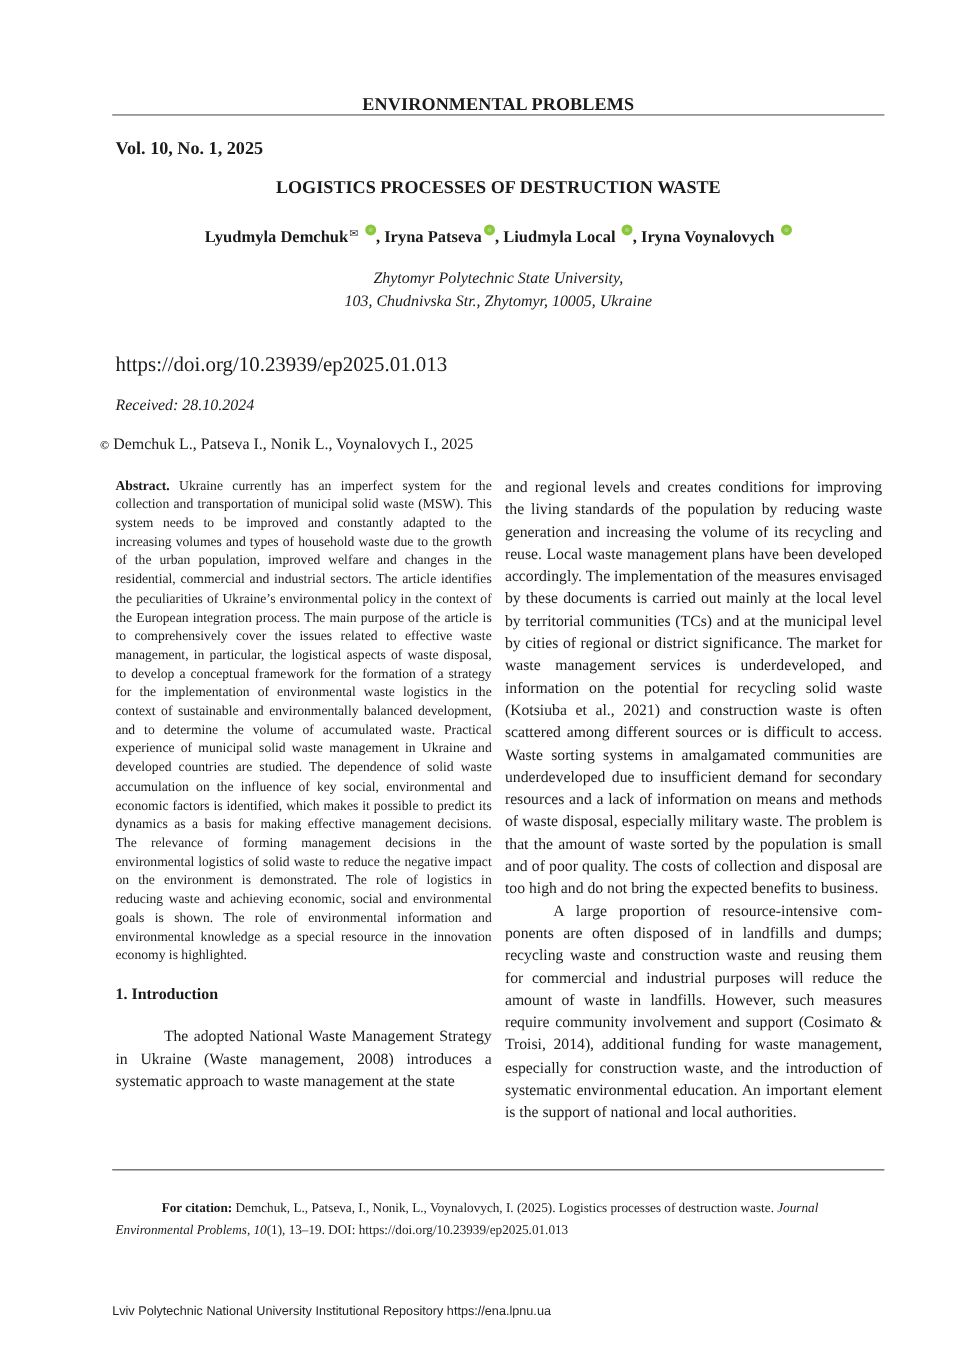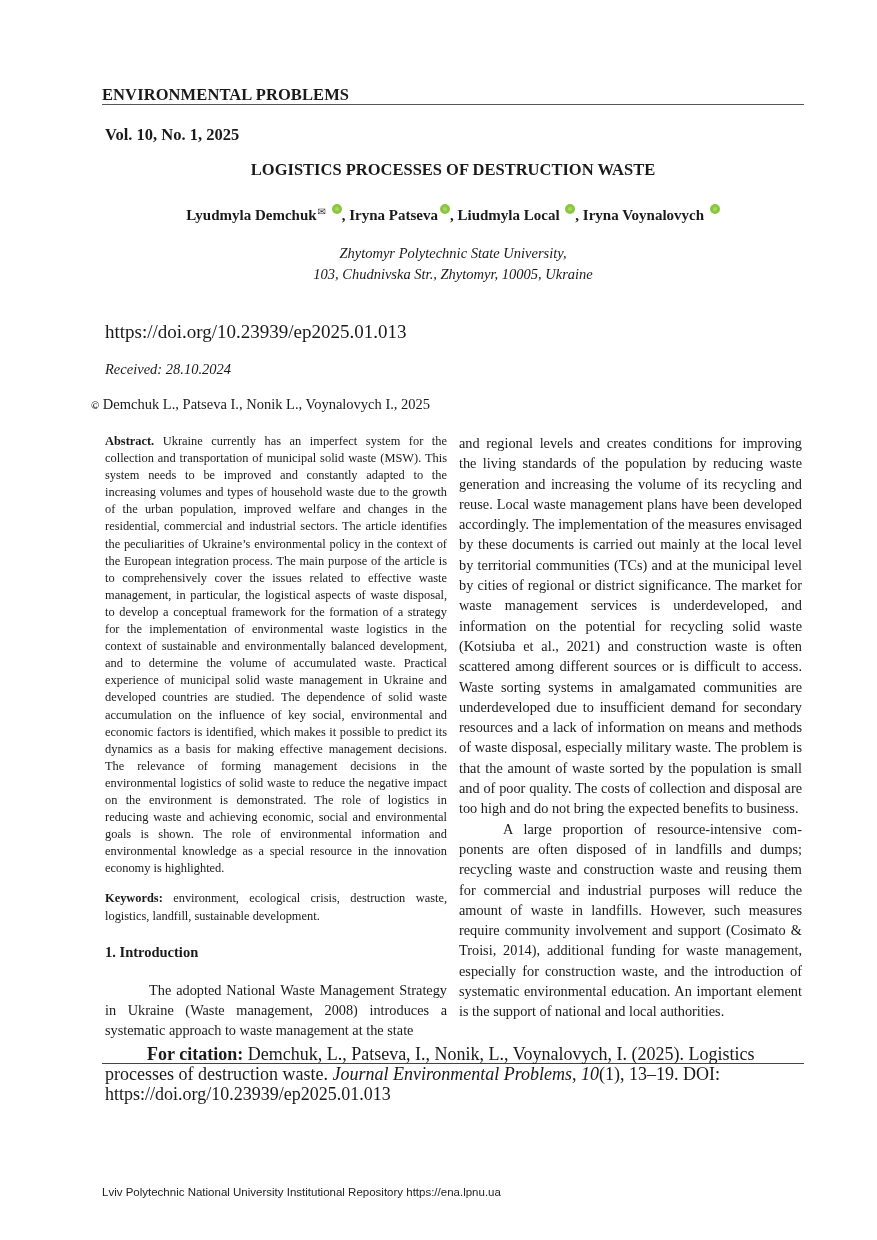--- a/index.html
+++ b/index.html
@@ -1,19 +1,19 @@
 <!DOCTYPE html>
 <html><head>
 <meta charset="utf-8">
 <style>
   html, body { margin: 0; padding: 0; background: #ffffff; }
   body { width: 877px; height: 1240px; position: relative; overflow: hidden;
          font-family: "Liberation Serif", serif; color: #1a1a1a; }
   .abs { position: absolute; }
-  .journal-name { left: 102px; width: 702px; top: 85px; 
+  .journal-name { left: 102px; width: 702px; top: 85px; text-align: center;
                   font-weight: bold; font-size: 16.5px; letter-spacing: 0.1px; }
   .rule-top { left: 102px; width: 702px; top: 104px; height: 0; border-top: 1.5px solid #555; }
   .vol { left: 105px; top: 125px; font-weight: bold; font-size: 16.5px; }
   .title { left: 102px; width: 702px; top: 160px; text-align: center; font-weight: bold; font-size: 16.5px; }
   .authors { left: 102px; width: 702px; top: 204px; text-align: center; font-weight: bold; font-size: 15px; }
   .orcid { display: inline-block; width: 10px; height: 10px; border-radius: 50%; background: #8cc63f;
            vertical-align: 6px; margin-left: 2px; position: relative; }
   .orcid::after { content: ""; position: absolute; left: 3px; top: 3px; width: 4px; height: 4px;
                   border-radius: 50%; background: #a6d96a; }
   .mail { display: inline-block; font-size: 10px; vertical-align: 5px; font-weight: normal; margin-left: 1px; color: #333; }
@@ -23,21 +23,21 @@
   .copyright { left: 91px; top: 396px; font-size: 14.5px; }
   .col-left { left: 105px; width: 342px; top: 433px; font-size: 12.4px; line-height: 17.1px; text-align: justify; }
   .col-left p { margin: 0; }
   .col-right { left: 459px; width: 343px; top: 433px; font-size: 14.3px; line-height: 20.3px; text-align: justify; }
   .col-right p { margin: 0; }
   .indent { text-indent: 44px; }
   .keywords { margin-top: 13px !important; }
   .section-head { margin-top: 17px !important; font-weight: bold; font-size: 14.5px; line-height: 20px; }
   .intro { margin-top: 18px !important; font-size: 14.3px; line-height: 20.3px; }
   .rule-bottom { left: 102px; width: 702px; top: 1063px; height: 0; border-top: 1.5px solid #444; }
-  .citation { left: 105px; width: 700px; top: 1044px; font-size: 18px; line-height: 20px; text-indent: 42px; }
+  .citation { left: 105px; width: 700px; top: 1088px; font-size: 12px; line-height: 20px; text-indent: 42px; }
   .repo { left: 102px; width: 702px; top: 1186px; font-family: "Liberation Sans", sans-serif; font-size: 11.5px; color: #222; }
   b { font-weight: bold; }
 </style>
 </head>
 <body>
 
 <div class="abs journal-name">ENVIRONMENTAL PROBLEMS</div>
 <div class="abs rule-top"></div>
 
 <div class="abs vol">Vol. 10, No. 1, 2025</div>
@@ -55,21 +55,20 @@
   <div>Zhytomyr Polytechnic State University,</div>
   <div>103, Chudnivska Str., Zhytomyr, 10005, Ukraine</div>
 </div>
 
 <div class="abs doi">https://doi.org/10.23939/ep2025.01.013</div>
 <div class="abs received">Received: 28.10.2024</div>
 <div class="abs copyright"><span style="font-size:11px;font-weight:bold;">©</span><span> Demchuk L., Patseva I., Nonik L., Voynalovych I., 2025</span></div>
 
 <div class="abs col-left">
   <p><b>Abstract.</b><span> Ukraine currently has an imperfect system for the collection and transportation of municipal solid waste (MSW). This system needs to be improved and constantly adapted to the increasing volumes and types of household waste due to the growth of the urban population, improved welfare and changes in the residential, commercial and industrial sectors. The article identifies the peculiarities of Ukraine’s environmental policy in the context of the European integration process. The main purpose of the article is to comprehensively cover the issues related to effective waste management, in particular, the lo­gistical aspects of waste disposal, to develop a conceptual framework for the formation of a strategy for the implementation of environmental waste logistics in the context of sustainable and environmentally balanced development, and to determine the volume of accumulated waste. Practical experience of municipal solid waste management in Ukraine and developed countries are studied. The dependence of solid waste accumulation on the influence of key social, environmental and economic factors is identified, which makes it possible to predict its dynamics as a basis for making effective management decisions. The relevance of forming management decisions in the environmental logistics of solid waste to reduce the negative impact on the environment is demonstrated. The role of logistics in reducing waste and achieving economic, social and environmental goals is shown. The role of environmental information and environmental knowledge as a special resource in the innovation economy is highlighted.</span></p>
-  <p class="keywords"><b>Keywords:</b><span> environment, ecological crisis, destruction waste, logistics, landfill, sustainable development.</span></p>
   <p class="section-head">1. Introduction</p>
   <p class="intro indent">The adopted National Waste Management Stra­tegy in Ukraine (Waste management, 2008) introduces a systematic approach to waste management at the state</p>
 </div>
 
 <div class="abs col-right">
   <p>and regional levels and creates conditions for improving the living standards of the population by reducing waste generation and increasing the volume of its recycling and reuse. Local waste management plans have been developed accordingly. The implementation of the measures envisaged by these documents is carried out mainly at the local level by territorial communities (TCs) and at the municipal level by cities of regional or district significance. The market for waste management services is underdeveloped, and information on the potential for recycling solid waste (Kotsiuba et al., 2021) and construction waste is often scattered among different sources or is difficult to access. Waste sorting systems in amalgamated communities are underdeveloped due to insufficient demand for secondary resources and a lack of information on means and methods of waste disposal, especially military waste. The problem is that the amount of waste sorted by the population is small and of poor quality. The costs of collection and disposal are too high and do not bring the expected benefits to business.</p>
   <p class="indent">A large proportion of resource-intensive com­ponents are often disposed of in landfills and dumps; recycling waste and construction waste and reusing them for commercial and industrial purposes will re­duce the amount of waste in landfills. However, such measures require community involvement and support (Cosimato &amp; Troisi, 2014), additional funding for waste management, especially for construction waste, and the introduction of systematic environmental education. An important element is the support of national and local authorities.</p>
 </div>
 
 <div class="abs rule-bottom"></div>

